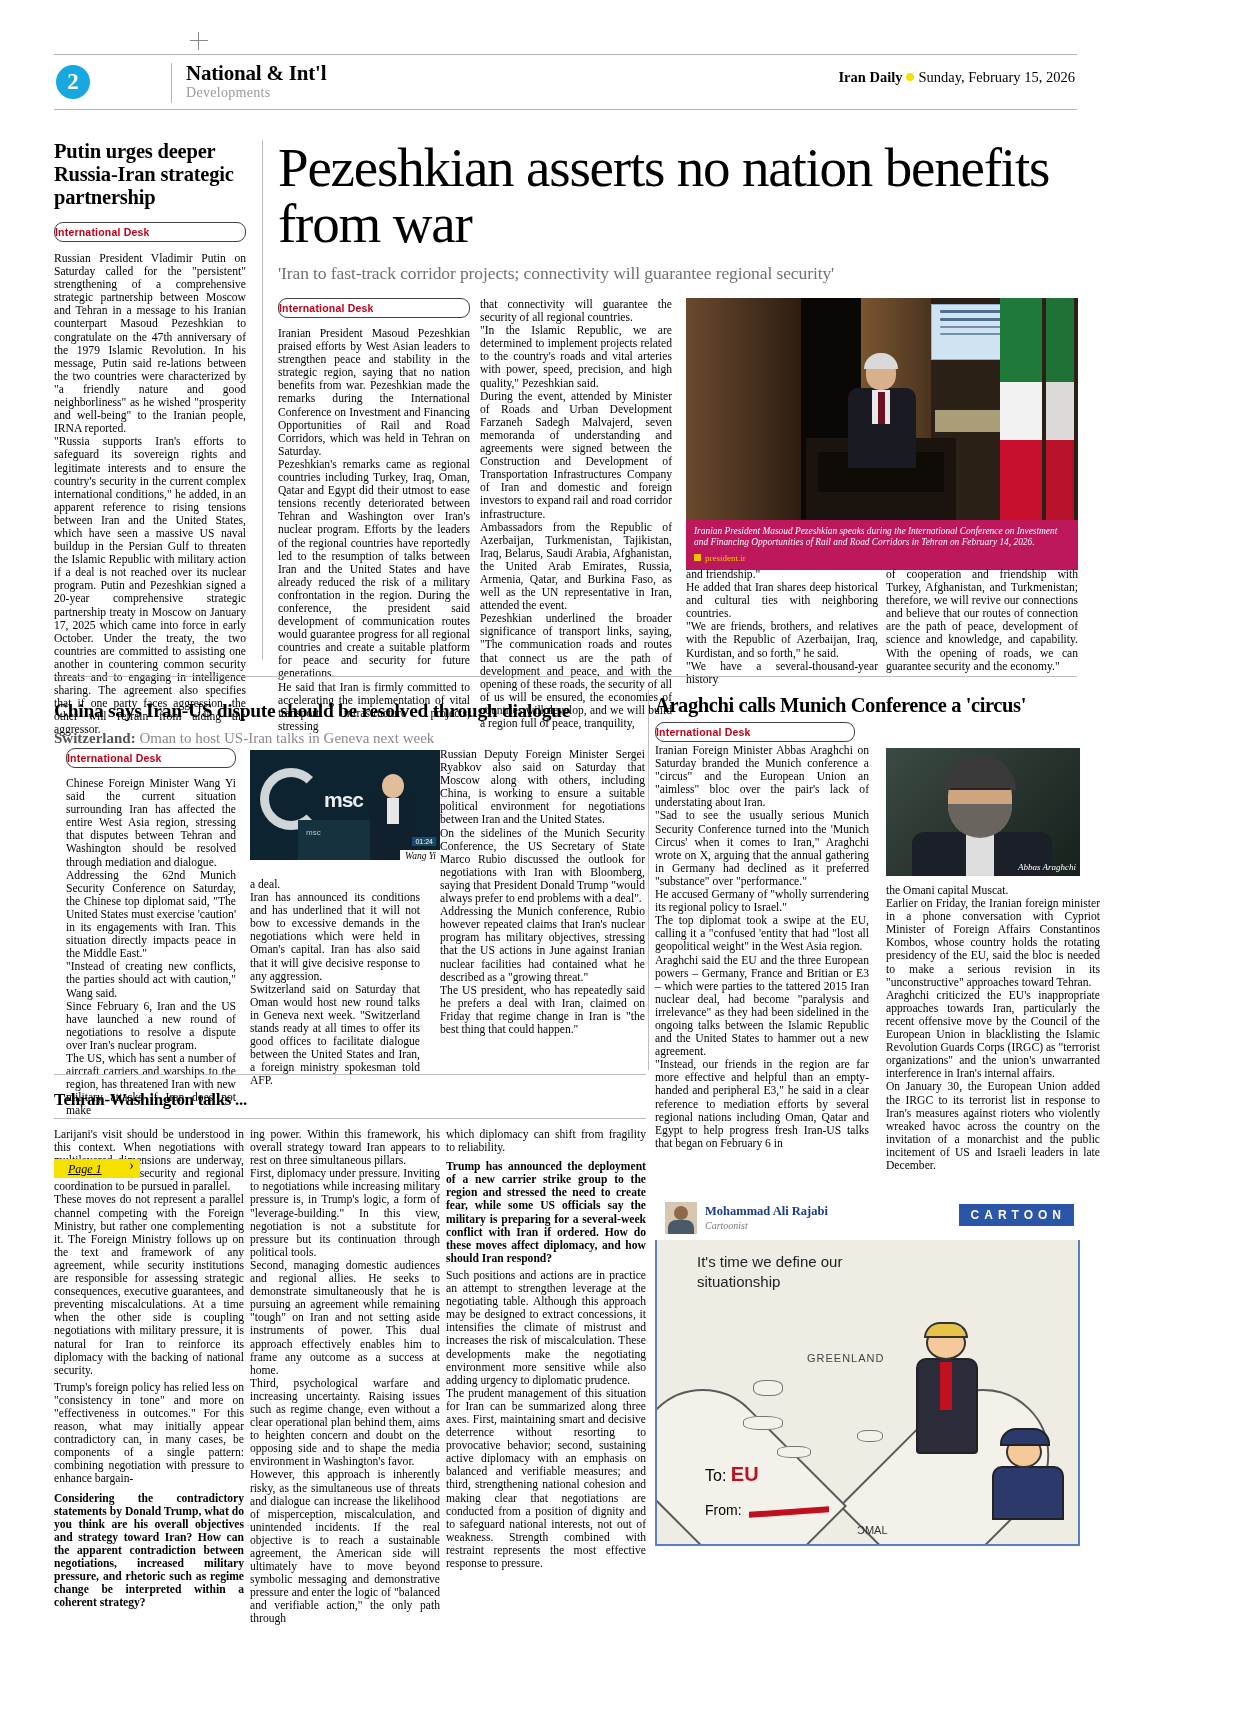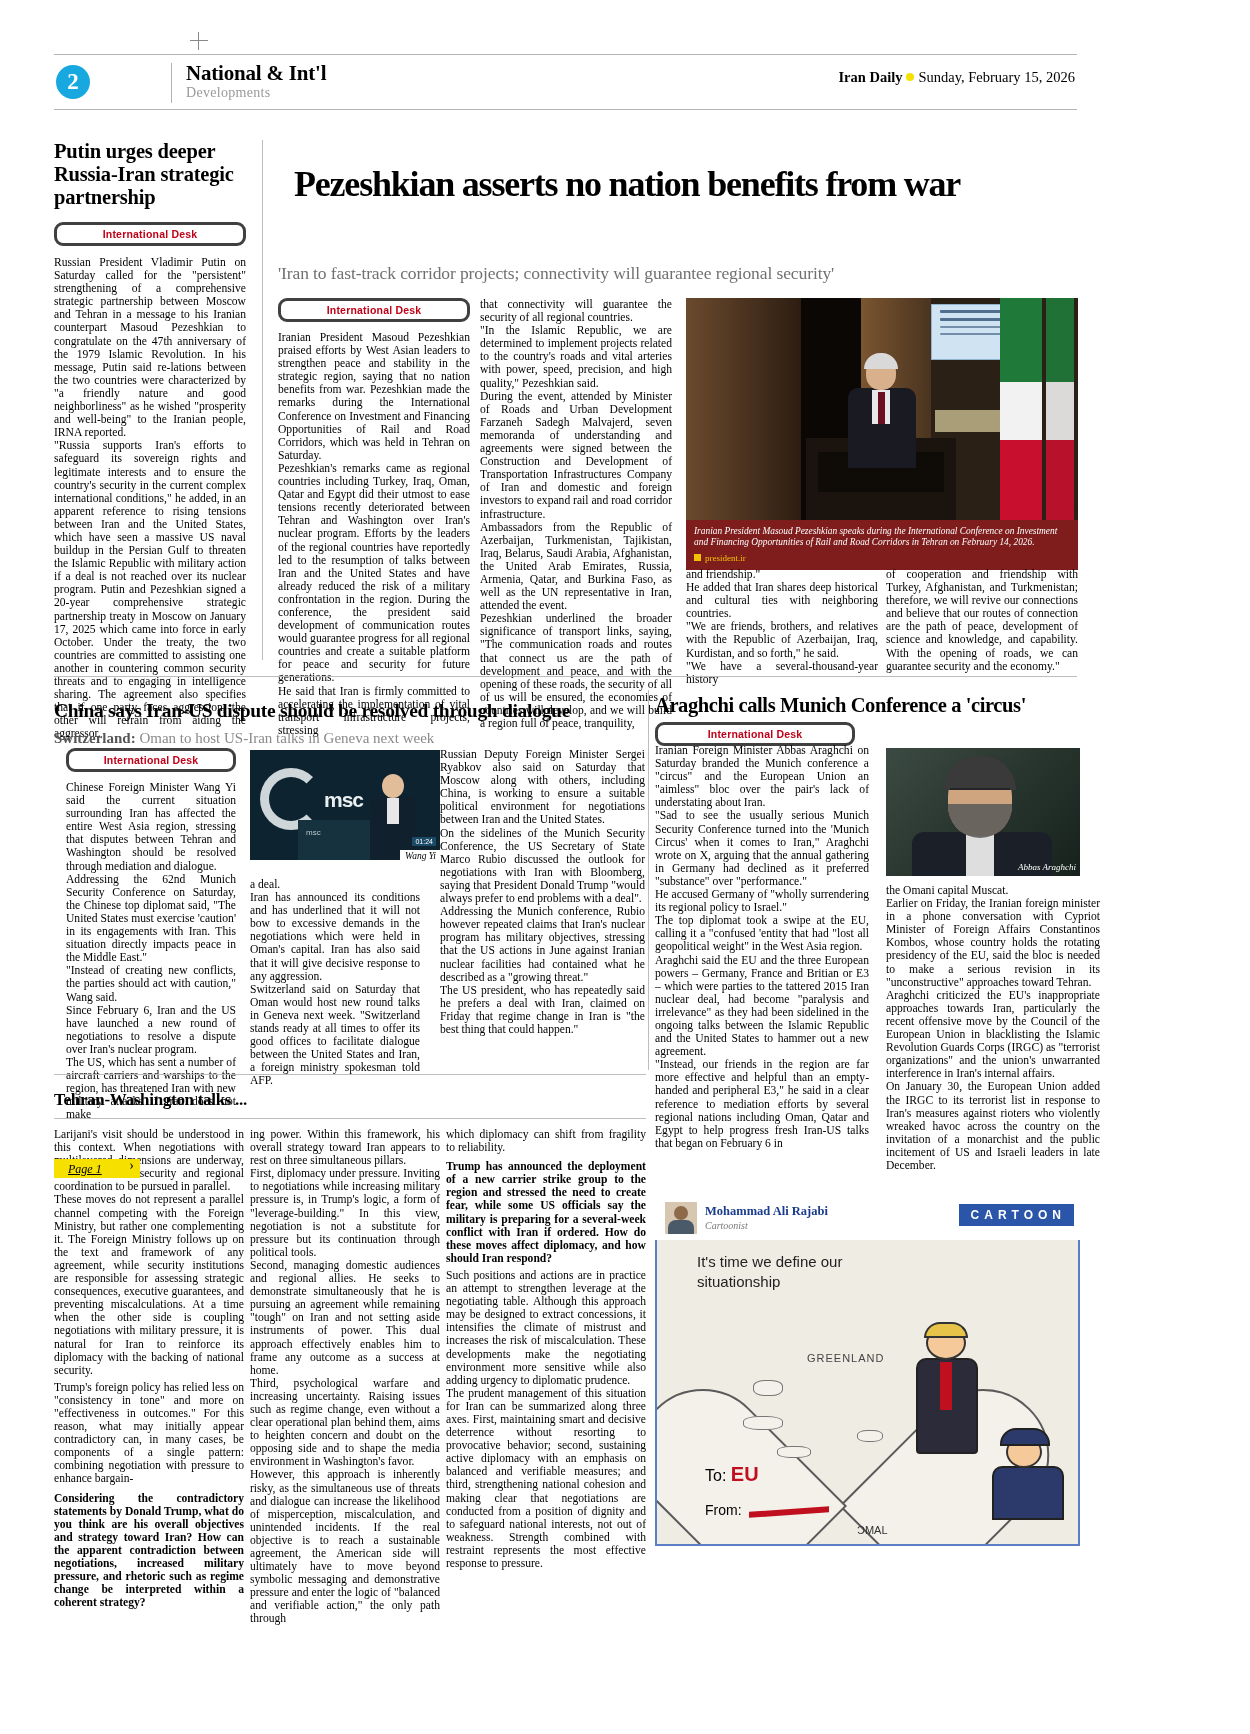--- a/index.html
+++ b/index.html
@@ -29,36 +29,36 @@
   .mast-div { position:absolute; left:117px; top:8px; width:1px; height:40px; background:#b4b4b4; }
   .mast-title { position:absolute; left:132px; top:6px; font-family:"Liberation Serif", serif; font-weight:bold; font-size:21px; letter-spacing:-.2px; }
   .mast-sub { position:absolute; left:132px; top:30px; font-size:14px; color:#9a9a9a; letter-spacing:.3px; }
   .mast-right { position:absolute; right:2px; top:14px; font-size:14.5px; white-space:nowrap; }
   .mast-right b { font-weight:bold; }
   .yellow-dot { display:inline-block; width:8px; height:8px; border-radius:50%; background:#f5e000; margin:0 4px 0 4px; vertical-align:1px;}
 
   
   .col { font-size:11.6px; line-height:13.1px; text-align:justify; }
   .deskbadge {
-    border:3px solid #404040; border-radius:9px; text-align:center;
+    border:1px solid #404040; border-radius:9px; text-align:left;
     font-family:"Liberation Sans", sans-serif; font-weight:bold; font-size:10.5px;
     color:#c00018; padding:3px 0 3px 0; letter-spacing:.2px;
   }
   .vrule { position:absolute; background:#bdbdbd; width:1px; }
   .hrule { position:absolute; background:#bdbdbd; height:1px; }
 
   
   .lead-left { position:absolute; left:54px; top:140px; width:192px; }
   .lead-left h2 { margin:0; font-size:20.5px; line-height:23px; font-weight:bold; font-family:"Liberation Serif", serif; letter-spacing:-.2px;}
   .lead-left .deskbadge { margin-top:13px; }
   .lead-left .body { margin-top:10px; }
 
   
   .main-head { position:absolute; left:278px; top:140px; width:800px; }
-  .main-head h1 { margin:16px; font-size:36px; line-height:56px; font-weight:bold; letter-spacing:-1.2px; font-family:"Liberation Serif", serif;}
+  .main-head h1 { margin:0; font-size:55px; line-height:56px; font-weight:normal; letter-spacing:-1.2px; font-family:"Liberation Serif", serif;}
   .main-sub { position:absolute; left:278px; top:263px; width:800px; font-size:17.5px; color:#707070; font-style:normal; letter-spacing:-.1px; }
 
   
   .leadcol { position:absolute; width:192px; }
   .leadcol.c1 { left:278px; top:298px; }
   .leadcol.c2 { left:480px; top:298px; }
 
   
   .photo-wrap { position:absolute; left:686px; top:298px; width:392px; }
   .photo { width:392px; height:222px; position:relative; overflow:hidden; background:#2b2016; }
@@ -76,21 +76,21 @@
   .photo .banner i:nth-child(4){ height:2px; opacity:.55; width:78px;}
   .photo .podium { position:absolute; left:120px; top:140px; width:150px; height:82px; background:#1b140e; }
   .photo .podium:before { content:""; position:absolute; left:12px; top:14px; width:126px; height:40px; background:#0f0b07; }
   .photo .person { position:absolute; left:160px; top:58px; width:72px; height:110px; }
   .photo .person .head { position:absolute; left:20px; top:0; width:30px; height:34px; border-radius:48% 48% 44% 44%; background:#d8b18c; }
   .photo .person .hair { position:absolute; left:18px; top:-3px; width:34px; height:16px; border-radius:16px 16px 0 0; background:#d9d9d9; }
   .photo .person .body { position:absolute; left:2px; top:32px; width:68px; height:80px; background:#1a1a22; border-radius:10px 10px 0 0; }
   .photo .person .shirt { position:absolute; left:26px; top:34px; width:18px; height:34px; background:#e8e8ea; }
   .photo .person .tie { position:absolute; left:32px; top:36px; width:7px; height:32px; background:#6a1020; }
   .photo .seal { position:absolute; left:249px; top:112px; width:90px; height:22px; background:#d4c89a; opacity:.75; }
-  .capbar { width:392px; background:#7f1d1d; color:#fff; padding:6px 8px 7px 8px; }
+  .capbar { width:392px; background:#be185d; color:#fff; padding:6px 8px 7px 8px; }
   .capbar .caption { font-size:9.4px; line-height:11.4px; font-style:italic; }
   .capbar .credit { font-size:9px; margin-top:4px; color:#f2c200; }
   .capbar .credit .sq { display:inline-block; width:7px; height:7px; background:#f2c200; margin-right:4px;}
 
   
   .leadcont { position:absolute; width:192px; top:568px; }
   .leadcont.a { left:686px; }
   .leadcont.b { left:886px; }
 
   

